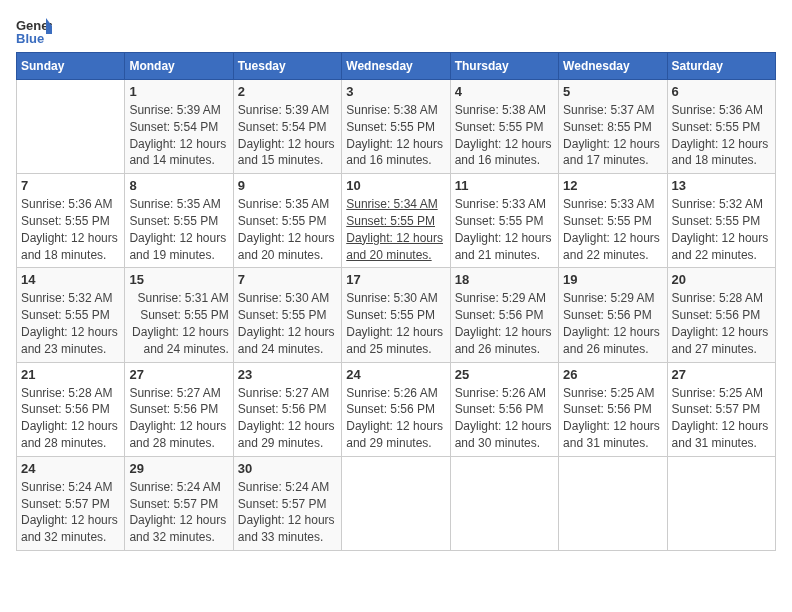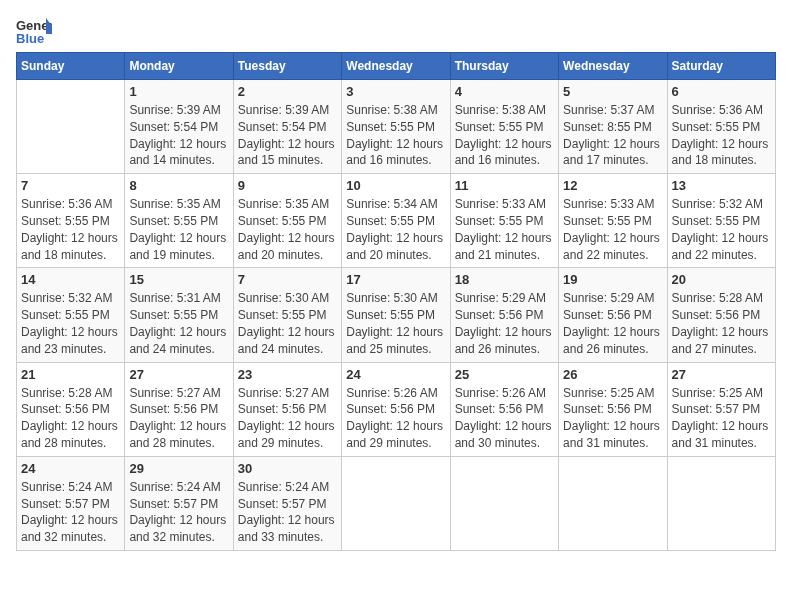--- a/index.html
+++ b/index.html
@@ -157,21 +157,21 @@
         </td>
         <td>
           <div class="day-num">9</div>
           <div class="day-info" style="white-space: pre-line;">Sunrise: 5:35 AM
 Sunset: 5:55 PM
 Daylight: 12 hours
 and 20 minutes.</div>
         </td>
         <td>
           <div class="day-num">10</div>
-          <div class="day-info" style="white-space: pre-line;">Sunrise: 5:34 AM
+          <div class="day-info" style="white-space: pre-line; text-decoration: underline;">Sunrise: 5:34 AM
 Sunset: 5:55 PM
 Daylight: 12 hours
 and 20 minutes.</div>
         </td>
         <td>
           <div class="day-num">11</div>
           <div class="day-info" style="white-space: pre-line;">Sunrise: 5:33 AM
 Sunset: 5:55 PM
 Daylight: 12 hours
 and 21 minutes.</div>
@@ -194,21 +194,21 @@
       <tr>
         <td>
           <div class="day-num">14</div>
           <div class="day-info" style="white-space: pre-line;">Sunrise: 5:32 AM
 Sunset: 5:55 PM
 Daylight: 12 hours
 and 23 minutes.</div>
         </td>
         <td>
           <div class="day-num">15</div>
-          <div class="day-info" style="white-space: pre-line;">Sunrise: 5:31 AM
+          <div class="day-info" style="white-space: pre-line; text-align: right;">Sunrise: 5:31 AM
 Sunset: 5:55 PM
 Daylight: 12 hours
 and 24 minutes.</div>
         </td>
         <td>
           <div class="day-num">7</div>
           <div class="day-info" style="white-space: pre-line;">Sunrise: 5:30 AM
 Sunset: 5:55 PM
 Daylight: 12 hours
 and 24 minutes.</div>

